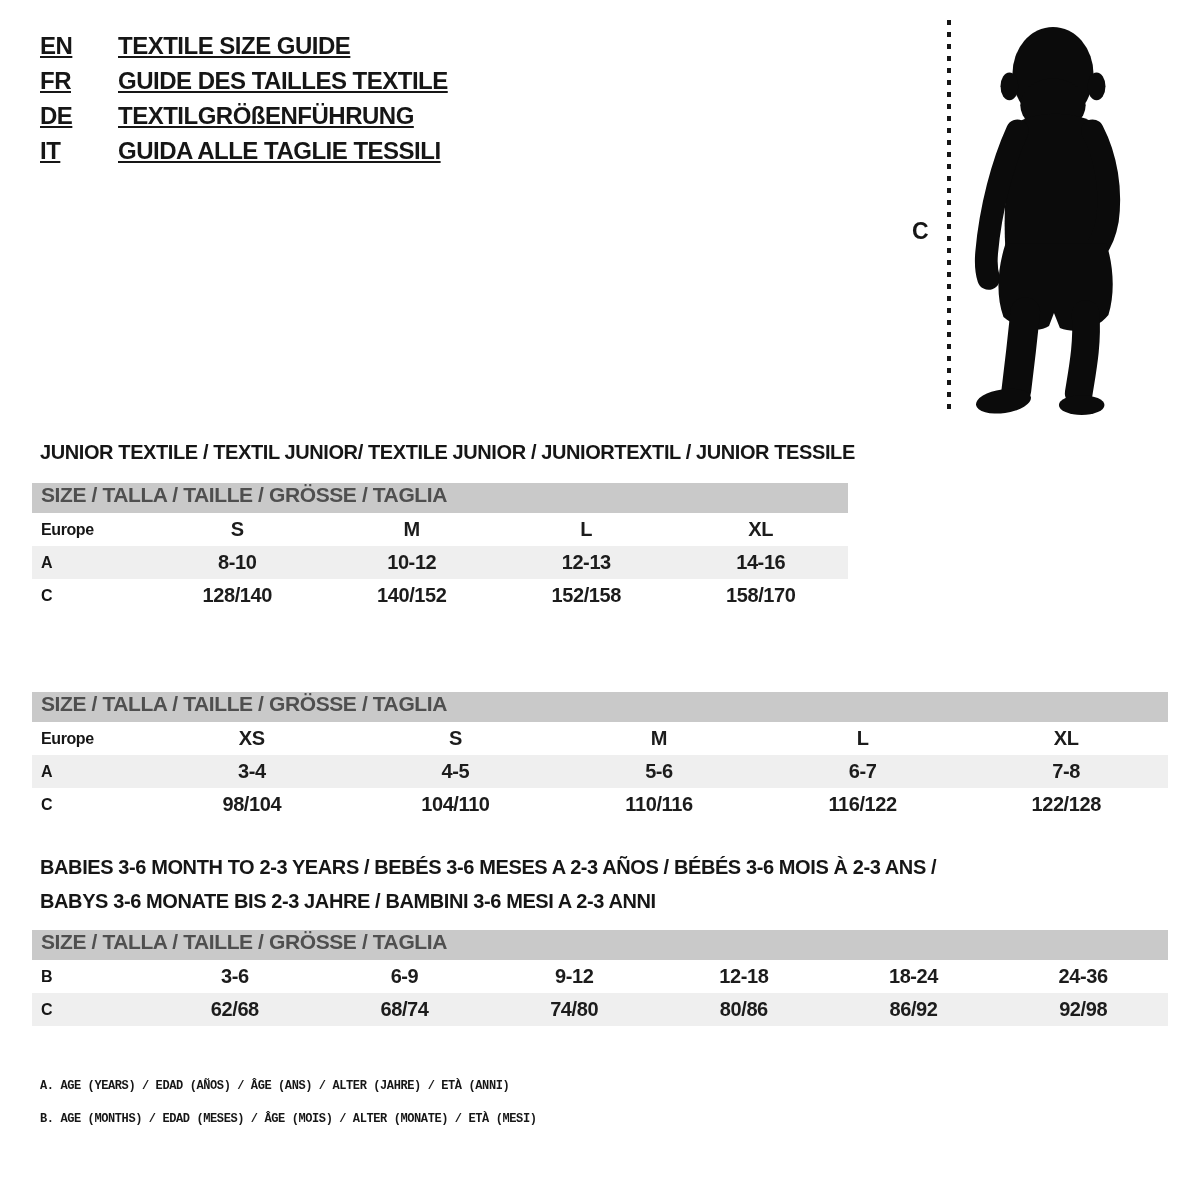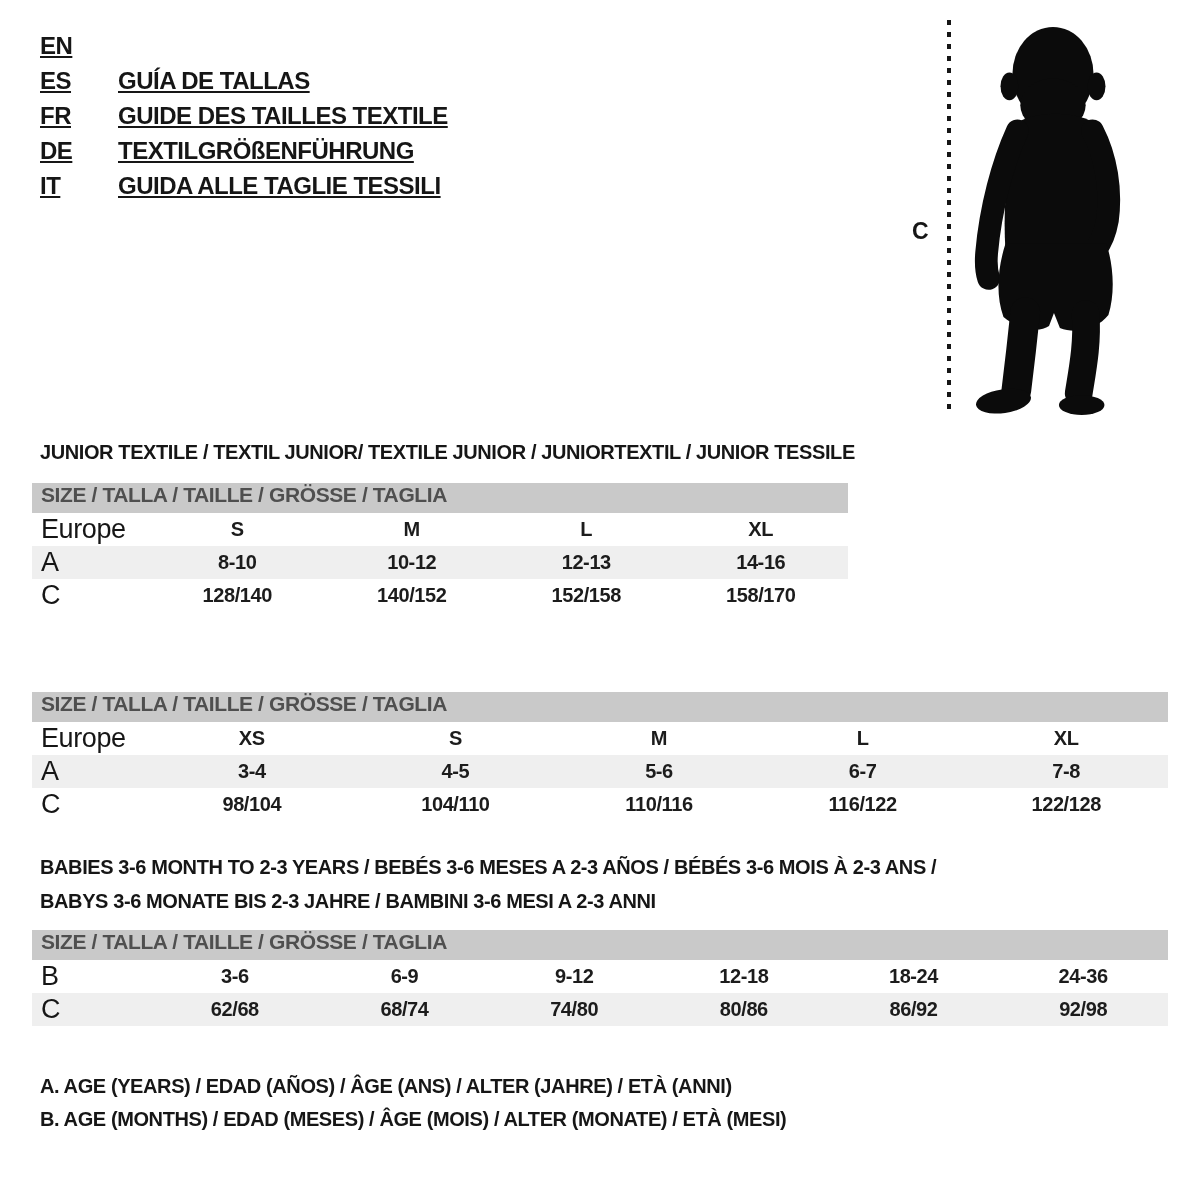--- a/index.html
+++ b/index.html
@@ -54,45 +54,42 @@
   }
   .bar span{
     font-size:21px;font-weight:700;letter-spacing:-0.4px;color:var(--bar_text);white-space:nowrap;
   }
   .trow{display:grid;height:33px;align-items:center;}
   .cols-4{grid-template-columns:118px repeat(4,1fr);}
   .cols-5{grid-template-columns:118px repeat(5,1fr);}
   .cols-6{grid-template-columns:118px repeat(6,1fr);}
   .trow.shaded{background:var(--row_shade);}
   .rlabel{
-    padding-left:9px;font-size:27px;font-weight:400;letter-spacing:-0.4px;color:var(--ink);
+    padding-left:9px;font-size:16px;font-weight:700;letter-spacing:-0.4px;color:var(--ink);
   }
   .cell{
     text-align:center;font-size:20px;font-weight:700;letter-spacing:-0.4px;color:#1c1c1c;
   }
 
   
   .legend{position:absolute;left:40px;top:1070px;}
   .legend-line{
-    font-size:20px;font-weight:700;letter-spacing:-0.4px;color:var(--ink);
-    line-height:33px;white-space:nowrap;
+    font-size:12px;font-weight:700;letter-spacing:-0.4px;color:var(--ink);
+    line-height:33px;white-space:nowrap;font-family:Liberation Mono, monospace;
   }
 </style>
 </head>
 <body>
 
 <div class="page">
 
   <div class="lang-list">
     <div class="lang-row">
       <span class="lang-code">EN</span>
-    </div>
-    <div class="lang-row">
-      <span class="lang-code">ES</span>
-      <span class="lang-label">GUÍA DE TALLAS</span>
+      <span class="lang-label">TEXTILE SIZE GUIDE</span>
     </div>
     <div class="lang-row">
       <span class="lang-code">FR</span>
       <span class="lang-label">GUIDE DES TAILLES TEXTILE</span>
     </div>
     <div class="lang-row">
       <span class="lang-code">DE</span>
       <span class="lang-label">TEXTILGRÖßENFÜHRUNG</span>
     </div>
     <div class="lang-row">

